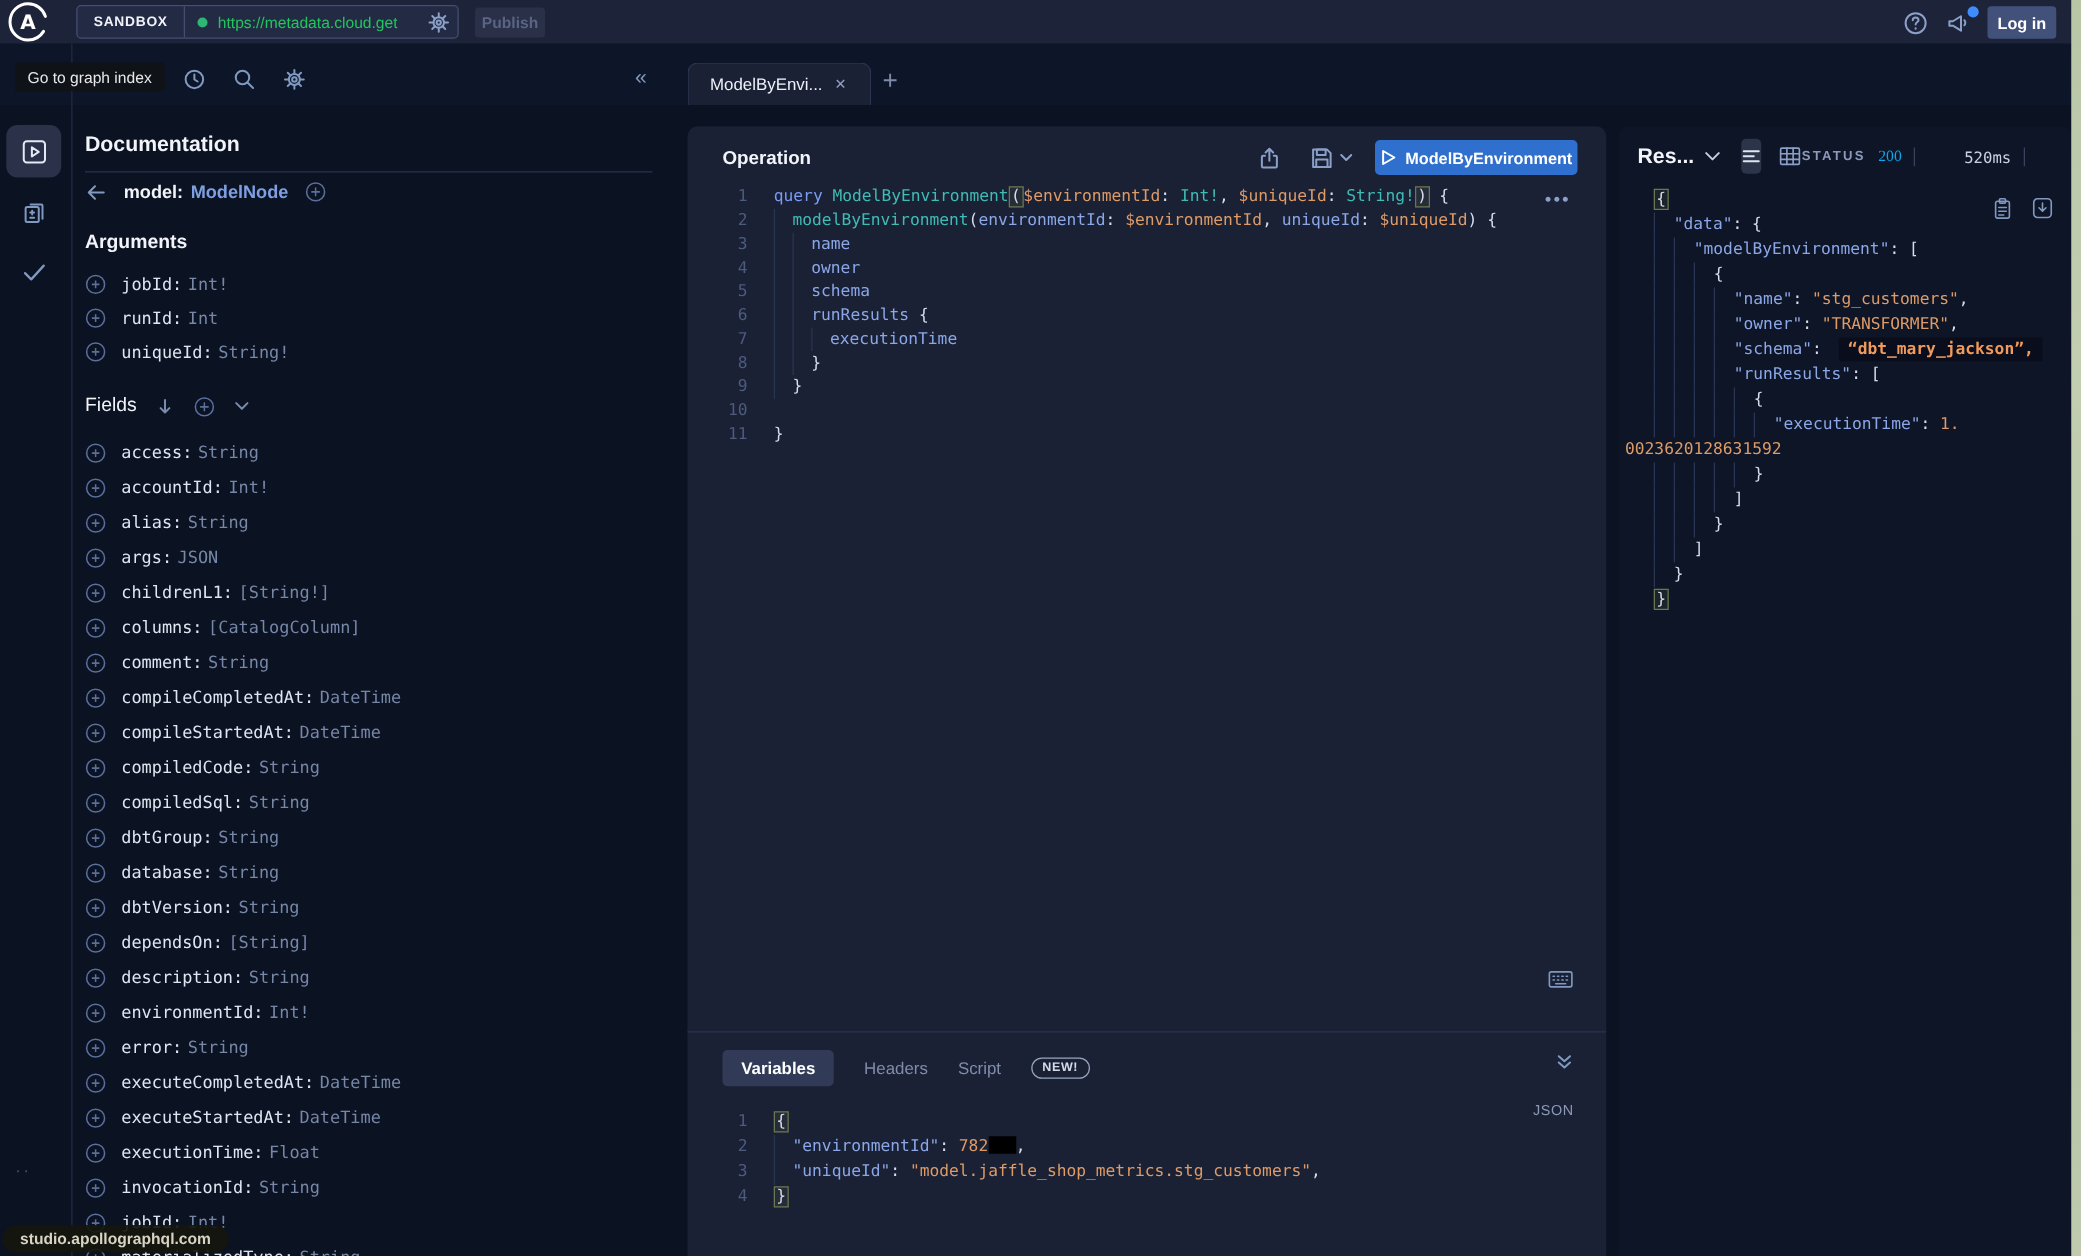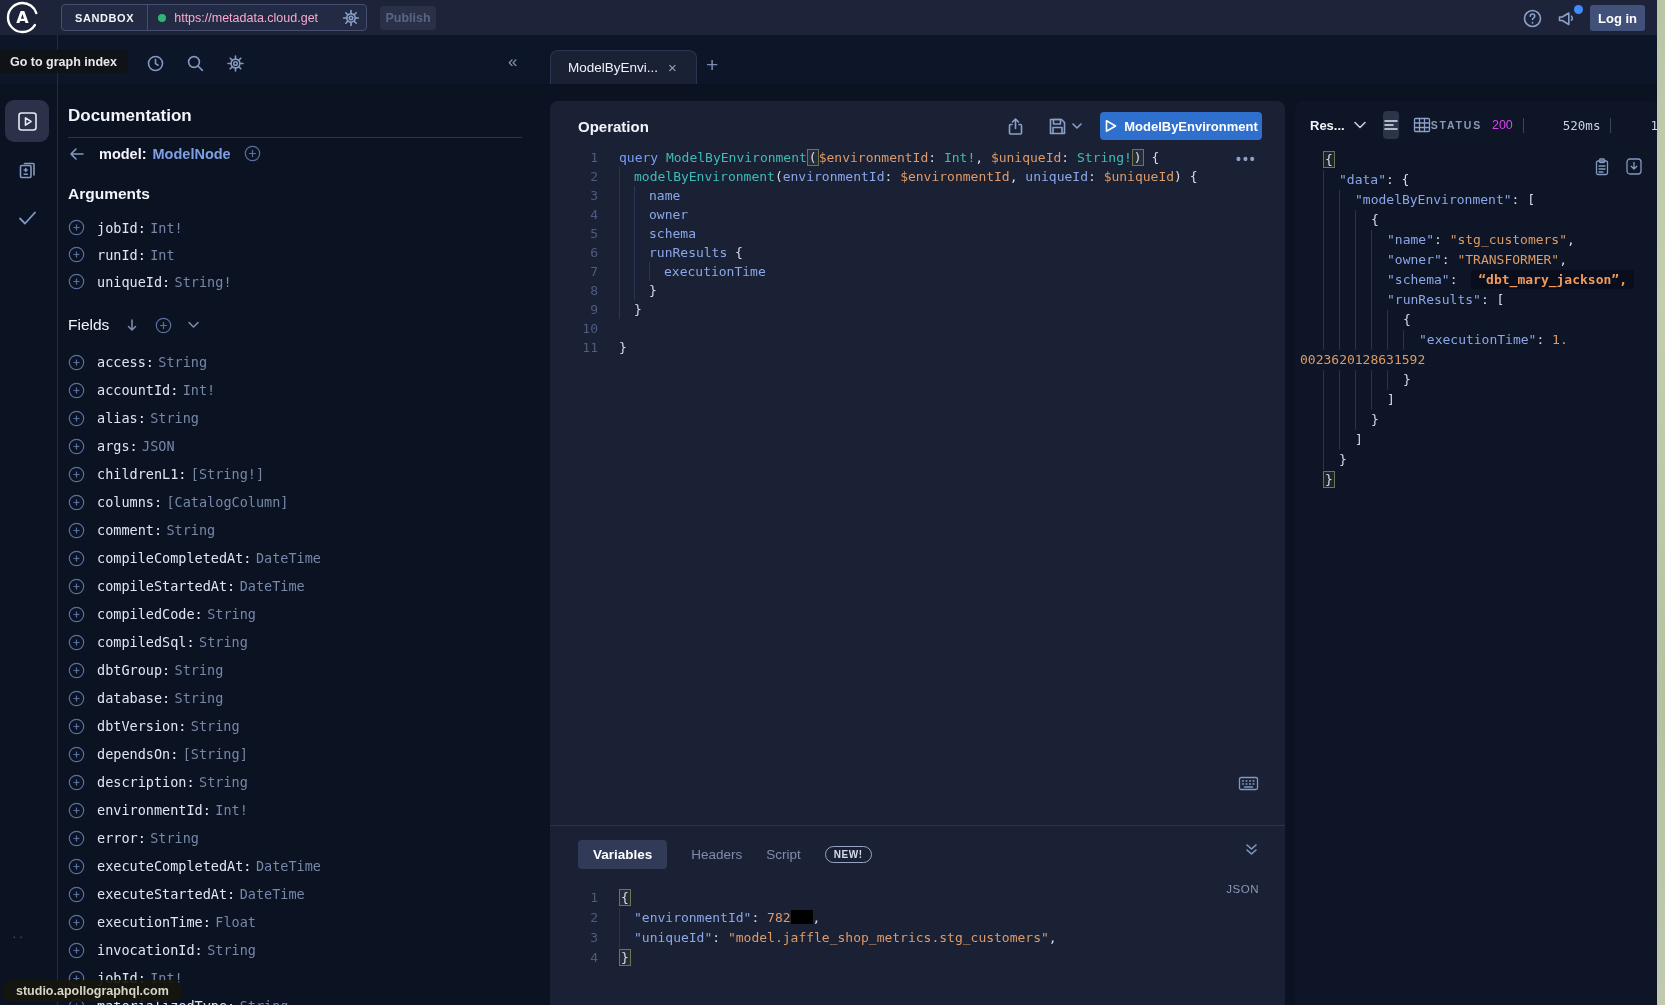--- a/index.html
+++ b/index.html
@@ -13,42 +13,42 @@
 
   
   #topbar { position:absolute; left:0; top:0; width:1665px; height:35px; background:#1d2439; }
   #logo { position:absolute; left:6px; top:1px; width:33px; height:33px; border-radius:50%; display:flex; align-items:center; justify-content:center; color:#fff; }
   #logo svg { position:absolute; inset:0; }
   #logo .a { font-weight:bold; font-size:16px; font-family:"DejaVu Sans", sans-serif; }
   #urlgroup { position:absolute; left:61px; top:4px; height:27px; width:306px; border:1px solid #454e70; background:#232a44; border-radius:4px; display:flex; align-items:center; overflow:hidden; }
   #sandbox-seg { height:100%; display:flex; align-items:center; padding:0 13px; border-right:1px solid #454e70; font-size:11px; font-weight:bold; letter-spacing:0.6px; color:#f2f4f9; }
   #url-seg { display:flex; align-items:center; gap:8px; padding:0 8px 0 10px; flex:1; min-width:0; }
   .green-dot { width:8px; height:8px; border-radius:50%; background:#2fb575; flex:none; }
-  #url-text { font-size:12.5px; color:#f9a8d4; white-space:nowrap; overflow:hidden; }
+  #url-text { font-size:12.5px; color:#22c55e; white-space:nowrap; overflow:hidden; }
   #url-gear { flex:none; color:#8ba0c8; display:flex; margin-right:6px; }
   #publish-btn { position:absolute; left:380px; top:6px; width:56px; height:24px; background:#293047; border-radius:3px; color:#5a6484; font-size:12.5px; font-weight:bold; display:flex; align-items:center; justify-content:center; }
   #help-icon { position:absolute; left:1523px; top:9px; color:#8ba0c8; }
   #megaphone { position:absolute; left:1557px; top:9px; color:#8ba0c8; }
   #megadot { position:absolute; left:1574px; top:5px; width:9px; height:9px; border-radius:50%; background:#3f8cff; }
   #login-btn { position:absolute; left:1590px; top:5px; width:55px; height:26px; background:#42517a; border-radius:3px; color:#fff; font-size:13px; font-weight:bold; display:flex; align-items:center; justify-content:center; }
 
   
   #strip { position:absolute; left:0; top:35px; width:1665px; height:49px; background:#0d1528; }
   .strip-ic { position:absolute; top:54px; color:#8199c0; }
   #rail-divider { position:absolute; left:57px; top:35px; width:1px; height:970px; background:#222b46; }
 
   
   #rail-grid-icon { position:absolute; left:13px; top:52px; color:#8199c0; }
   #rail-active { position:absolute; left:5px; top:100px; width:44px; height:42px; background:#2a3148; border-radius:9px; display:flex; align-items:center; justify-content:center; color:#e4eaf5; }
   #rail-docs { position:absolute; left:16px; top:158px; color:#8199c0; }
   #rail-check { position:absolute; left:16px; top:206px; color:#8199c0; }
   #rail-dots { position:absolute; left:12px; top:928px; color:#3f4c6b; font-size:14px; letter-spacing:2px; }
 
   
-  #tooltip { position:absolute; left:0; top:50px; height:23px; padding:0 11px 0 10px; background:#0f1217; border-radius:0 4px 4px 0; display:flex; align-items:center; font-size:12.5px; color:#e8e8ea; z-index:30;font-weight:bold; }
+  #tooltip { position:absolute; left:12px; top:50px; height:23px; padding:0 11px 0 10px; background:#0f1217; border-radius:0 4px 4px 0; display:flex; align-items:center; font-size:12.5px; color:#e8e8ea; z-index:30; }
 
   
   #tab { position:absolute; left:550px; top:50px; width:147px; height:34px; background:#1a2135; border:1px solid #2b3450; border-bottom:none; border-radius:8px 8px 0 0; display:flex; align-items:center; padding:0 12px 0 17px; gap:10px; }
   #tab-title { font-size:13.5px; color:#eef1f8; white-space:nowrap; }
   #tab-close { color:#93a1bf; font-size:15px; line-height:1; }
   #newtab { position:absolute; left:706px; top:53px; color:#7c8bab; font-size:21px; }
   #collapse { position:absolute; left:508px; top:52px; color:#8199c0; font-size:17px; }
 
   
   #docs { position:absolute; left:57px; top:84px; width:480px; height:921px; overflow:hidden; }
@@ -102,27 +102,27 @@
   #new-badge { border:1.5px solid #98a5c0; border-radius:10px; padding:2px 8px; font-size:10px; font-weight:bold; letter-spacing:0.5px; color:#d5dce9; }
   #vars-collapse { position:absolute; left:694px; top:742px; color:#8199c0; }
   #json-label { position:absolute; right:26px; top:782px; font-size:11.5px; color:#8b98b8; letter-spacing:0.5px; }
   #var-code { left:0; top:787px; right:14px; }
   #var-code .code-line { height:20px; line-height:20px; white-space:pre; }
   #var-code .guide { height:20px; }
 
   
   #resp { position:absolute; left:1295px; top:101px; width:363px; height:904px; background:#0d1526; border-radius:8px 8px 0 0; }
   #resp-head { position:absolute; left:15px; top:9px; right:14px; height:30px; display:flex; align-items:center; }
-  #resp-title { font-size:13px; font-weight:bold; color:#f2f4fa; }
+  #resp-title { font-size:17px; font-weight:bold; color:#f2f4fa; }
   #resp-chevron { color:#c5cede; margin-left:9px; display:flex; }
   #resp-list-btn { margin-left:17px; width:28px; height:28px; background:#2b3449; border-radius:4px; display:flex; align-items:center; justify-content:center; color:#dfe6f2; }
   #resp-table-btn { margin-left:14px; color:#8ba0c8; display:flex; }
   #resp-status { margin-left:auto; display:flex; align-items:center; gap:10px; }
   #status-label { font-size:10.5px; letter-spacing:1.8px; color:#8b98b8; font-weight:bold; }
-  #status-code { font-size:12.5px; color:#d946ef; font-family:Liberation Sans, sans-serif; }
+  #status-code { font-size:12.5px; color:#0ea5e9; font-family:Liberation Serif, serif; }
   .vsep { width:1px; height:15px; background:#394360; }
   #status-time, #status-size { font-size:12.5px; color:#c9d2e4; font-family:"DejaVu Sans Mono", monospace;margin-left:29px; }
   #copy-icon { position:absolute; left:298px; top:56px; color:#8199c0; }
   #dl-icon { position:absolute; left:330px; top:56px; color:#8199c0; }
   #resp-code { left:0; top:49px; right:0; }
   #resp-code .code-line { height:20px; line-height:20px; white-space:pre; padding-left:28px; }
   #resp-code .code-line.wrap { padding-left:5px; }
   #resp-code .guide { height:20px; }
 
   

